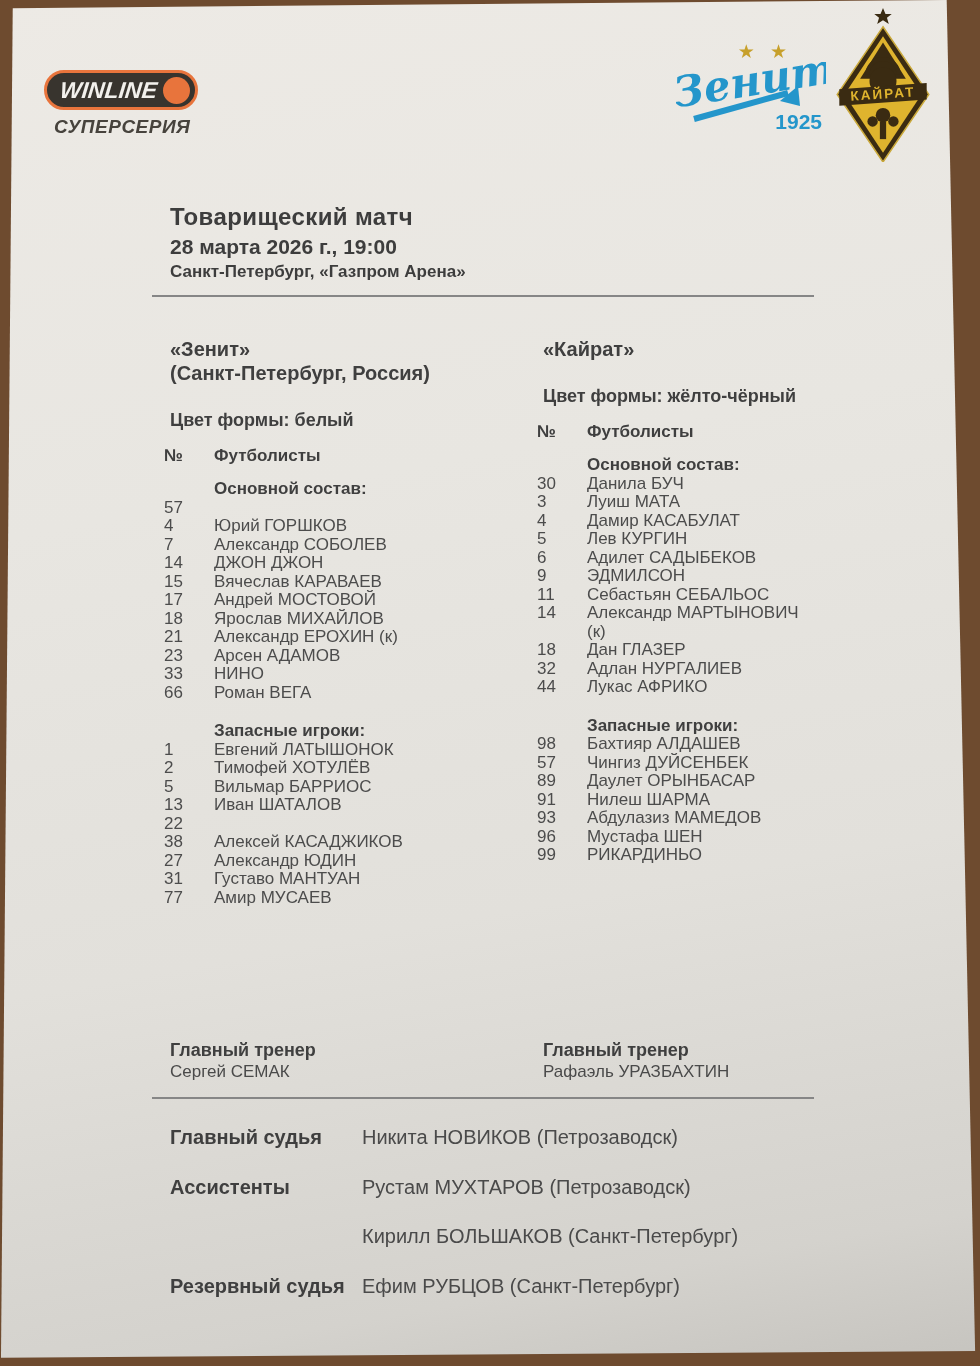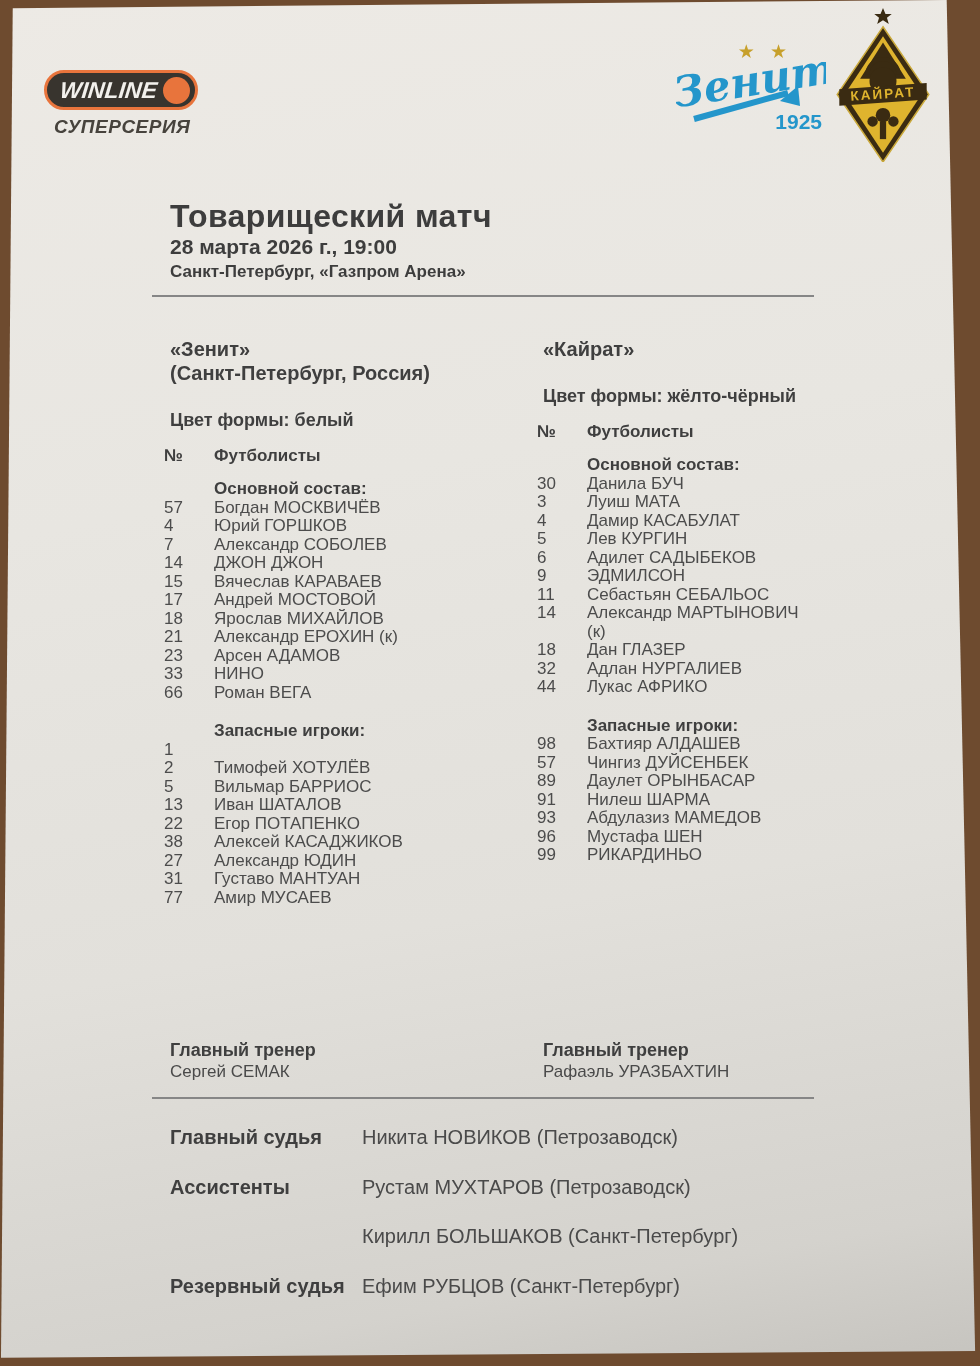--- a/index.html
+++ b/index.html
@@ -40,21 +40,21 @@
     margin:6px 0 9px 10px;font-size:19px;font-weight:bold;font-style:italic;
     color:#47433d;letter-spacing:.5px;
   }
   .zenit-logo{position:absolute;left:676px;top:42px;width:150px;}
   .zenit-stars{color:#c7a02b;font-size:19px;letter-spacing:5px;text-align:center;padding-left:28px;line-height:20px;}
   .zenit-year{color:#2496cb;font-weight:bold;font-size:21px;text-align:right;margin-top:-16px;padding-right:4px;}
   .kairat-logo{position:absolute;left:830px;top:6px;}
   
   .content{position:relative;margin-left:152px;width:662px;}
   .title-block{margin-top:22px;padding-left:18px;color:#3d3d3d;}
-  .match-title{font-size:32px;font-weight:bold;line-height:33px;letter-spacing:.4px;}
+  .match-title{font-size:24px;font-weight:bold;line-height:33px;letter-spacing:.4px;}
   .match-datetime{font-size:21px;font-weight:bold;line-height:27px;}
   .match-venue{font-size:17px;font-weight:bold;line-height:23px;}
   .rule{border-top:2px solid #868686;margin-top:12px;height:0;}
   .teams-row{display:flex;margin-top:40px;}
   .team-col{width:373px;flex:none;padding-left:12px;box-sizing:border-box;}
   .team-col.rightc{flex:1;}
   .team-name,.team-loc{font-size:20px;font-weight:bold;line-height:24px;color:#3f3f3f;margin-left:6px;}
   .team-kit{margin-top:26px;font-size:18px;font-weight:bold;color:#3f3f3f;margin-left:6px;line-height:19px;}
   .cols-head{display:flex;margin-top:17px;font-size:17px;font-weight:bold;color:#3f3f3f;line-height:18px;}
   .cols-head .pnum{width:50px;flex:none;}
@@ -154,21 +154,20 @@
           <div class="team-kit">Цвет формы: белый</div>
           <div class="cols-head">
             <span class="pnum">№</span>
             <span>Футболисты</span>
           </div>
           <div class="squad-head">Основной состав:</div>
           <div>
 
               <div class="prow">
                 <span class="pnum">57</span>
-                <span class="pname">Богдан МОСКВИЧЁВ</span>
               </div>
 
               <div class="prow">
                 <span class="pnum">4</span>
                 <span class="pname">Юрий ГОРШКОВ</span>
               </div>
 
               <div class="prow">
                 <span class="pnum">7</span>
                 <span class="pname">Александр СОБОЛЕВ</span>
@@ -212,40 +211,40 @@
               <div class="prow">
                 <span class="pnum">66</span>
                 <span class="pname">Роман ВЕГА</span>
               </div>
             </div>
           <div class="squad-head subs">Запасные игроки:</div>
           <div>
 
               <div class="prow">
                 <span class="pnum">1</span>
+                <span class="pname">Евгений ЛАТЫШОНОК</span>
               </div>
 
               <div class="prow">
                 <span class="pnum">2</span>
                 <span class="pname">Тимофей ХОТУЛЁВ</span>
               </div>
 
               <div class="prow">
                 <span class="pnum">5</span>
                 <span class="pname">Вильмар БАРРИОС</span>
               </div>
 
               <div class="prow">
                 <span class="pnum">13</span>
                 <span class="pname">Иван ШАТАЛОВ</span>
               </div>
 
               <div class="prow">
                 <span class="pnum">22</span>
-                <span class="pname">Егор ПОТАПЕНКО</span>
               </div>
 
               <div class="prow">
                 <span class="pnum">38</span>
                 <span class="pname">Алексей КАСАДЖИКОВ</span>
               </div>
 
               <div class="prow">
                 <span class="pnum">27</span>
                 <span class="pname">Александр ЮДИН</span>

